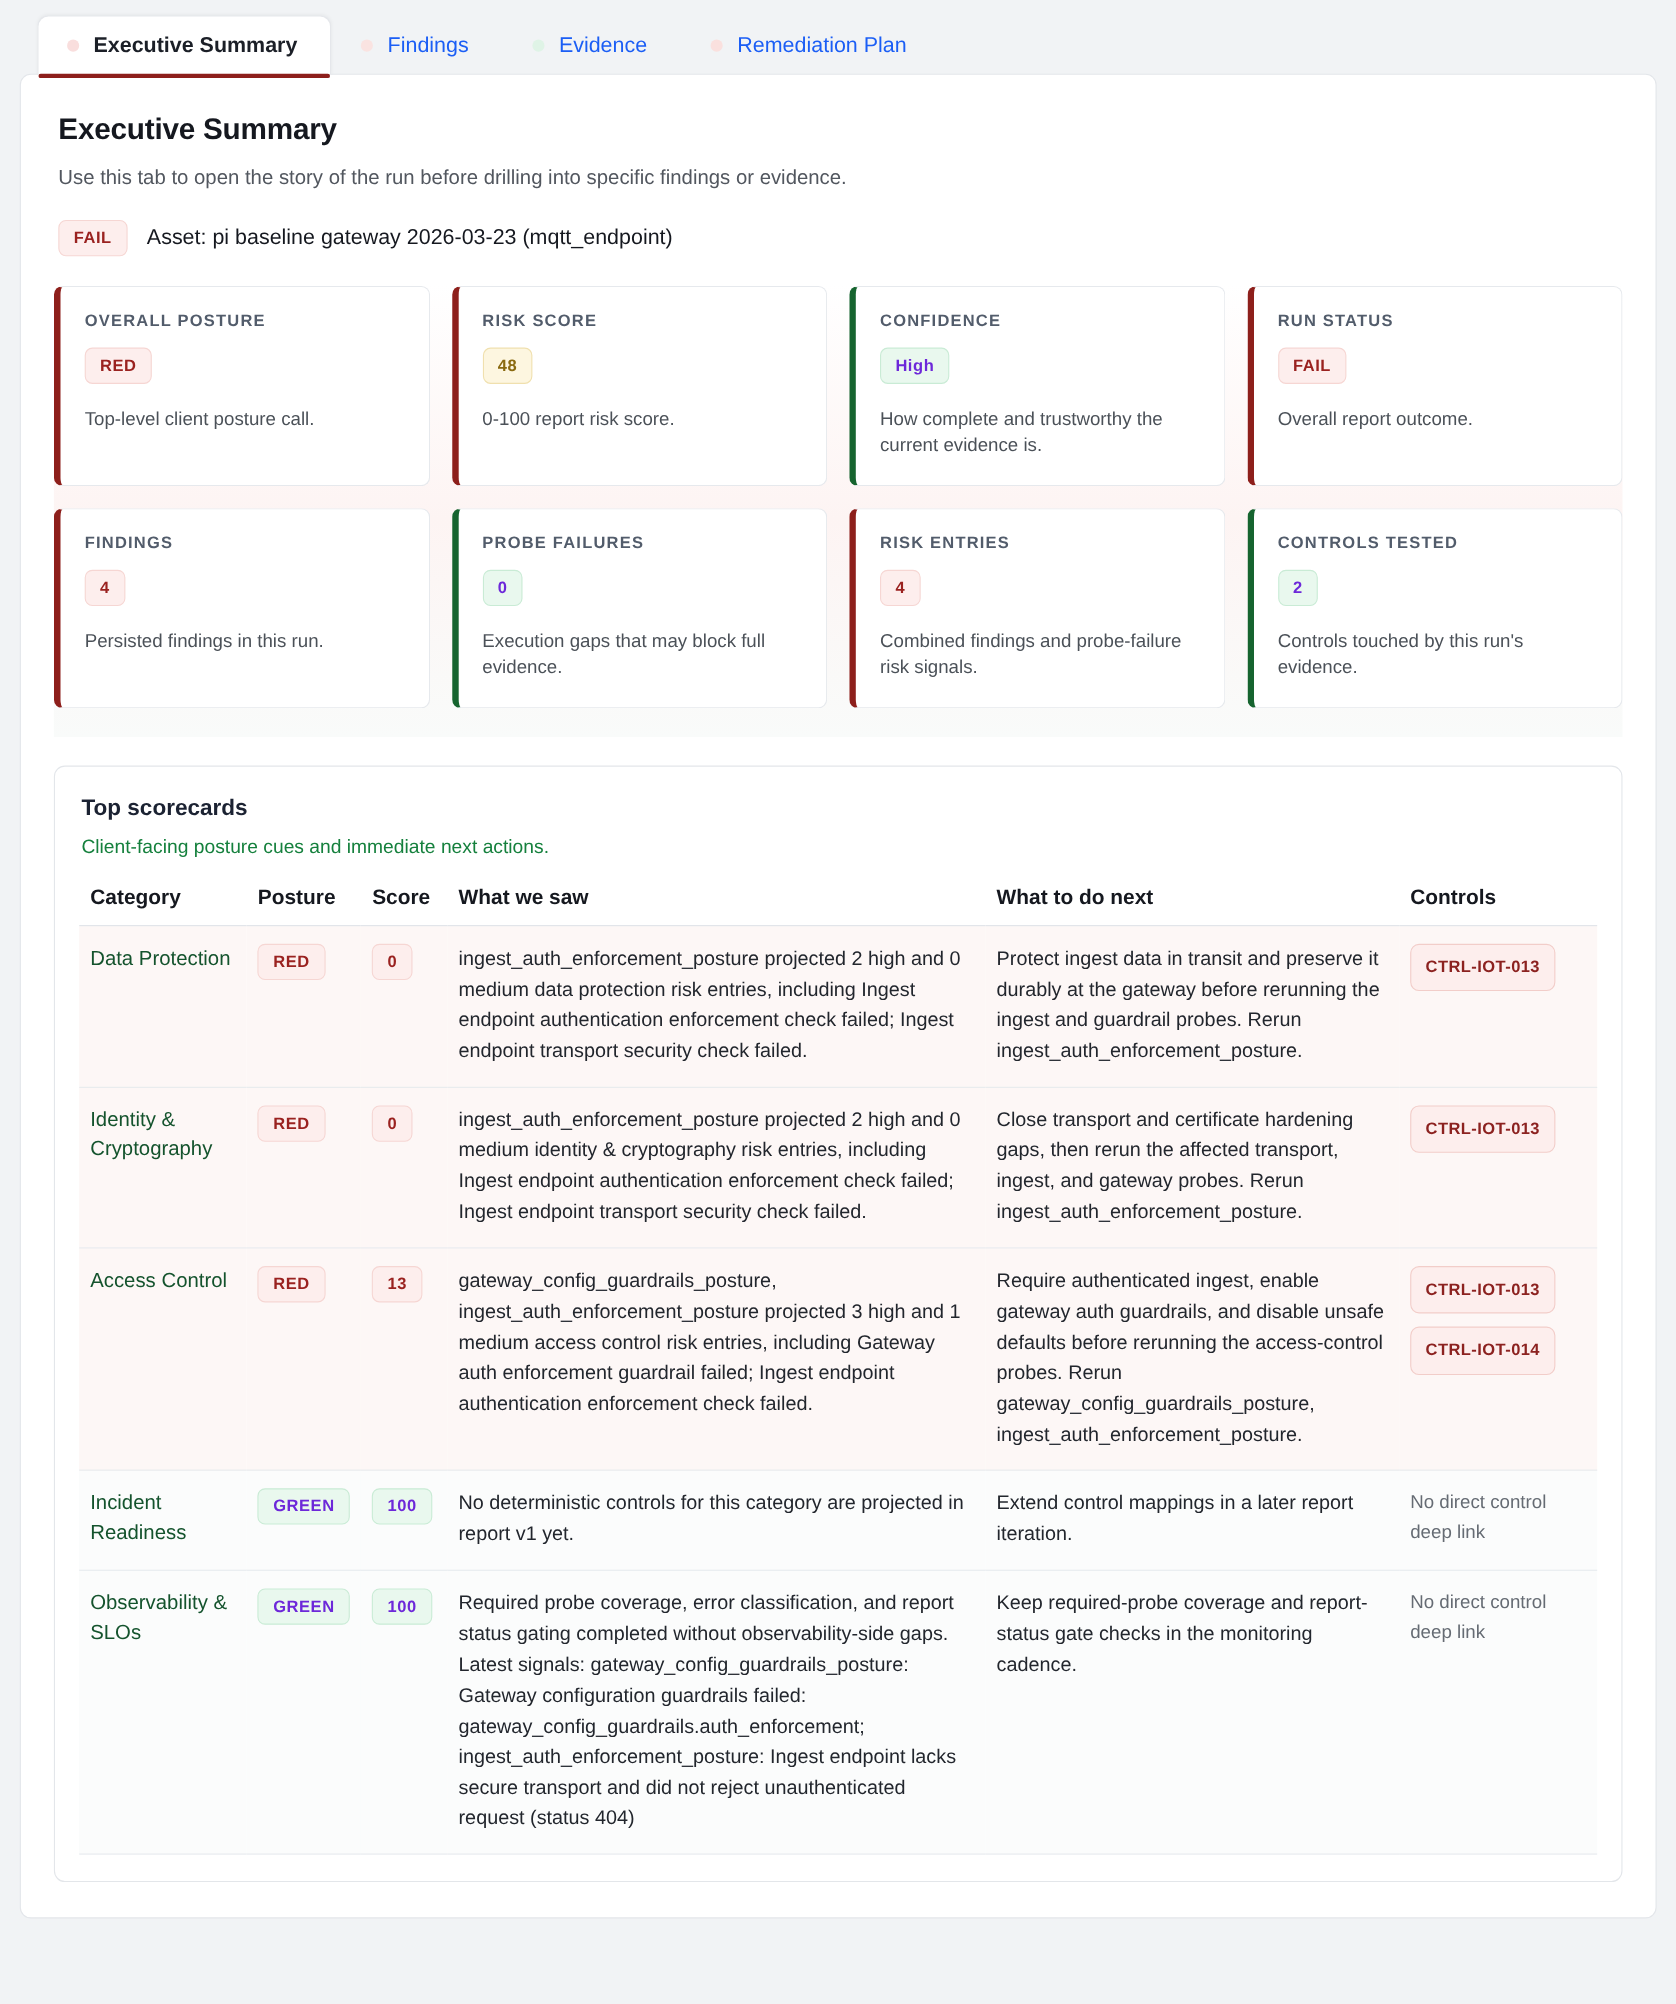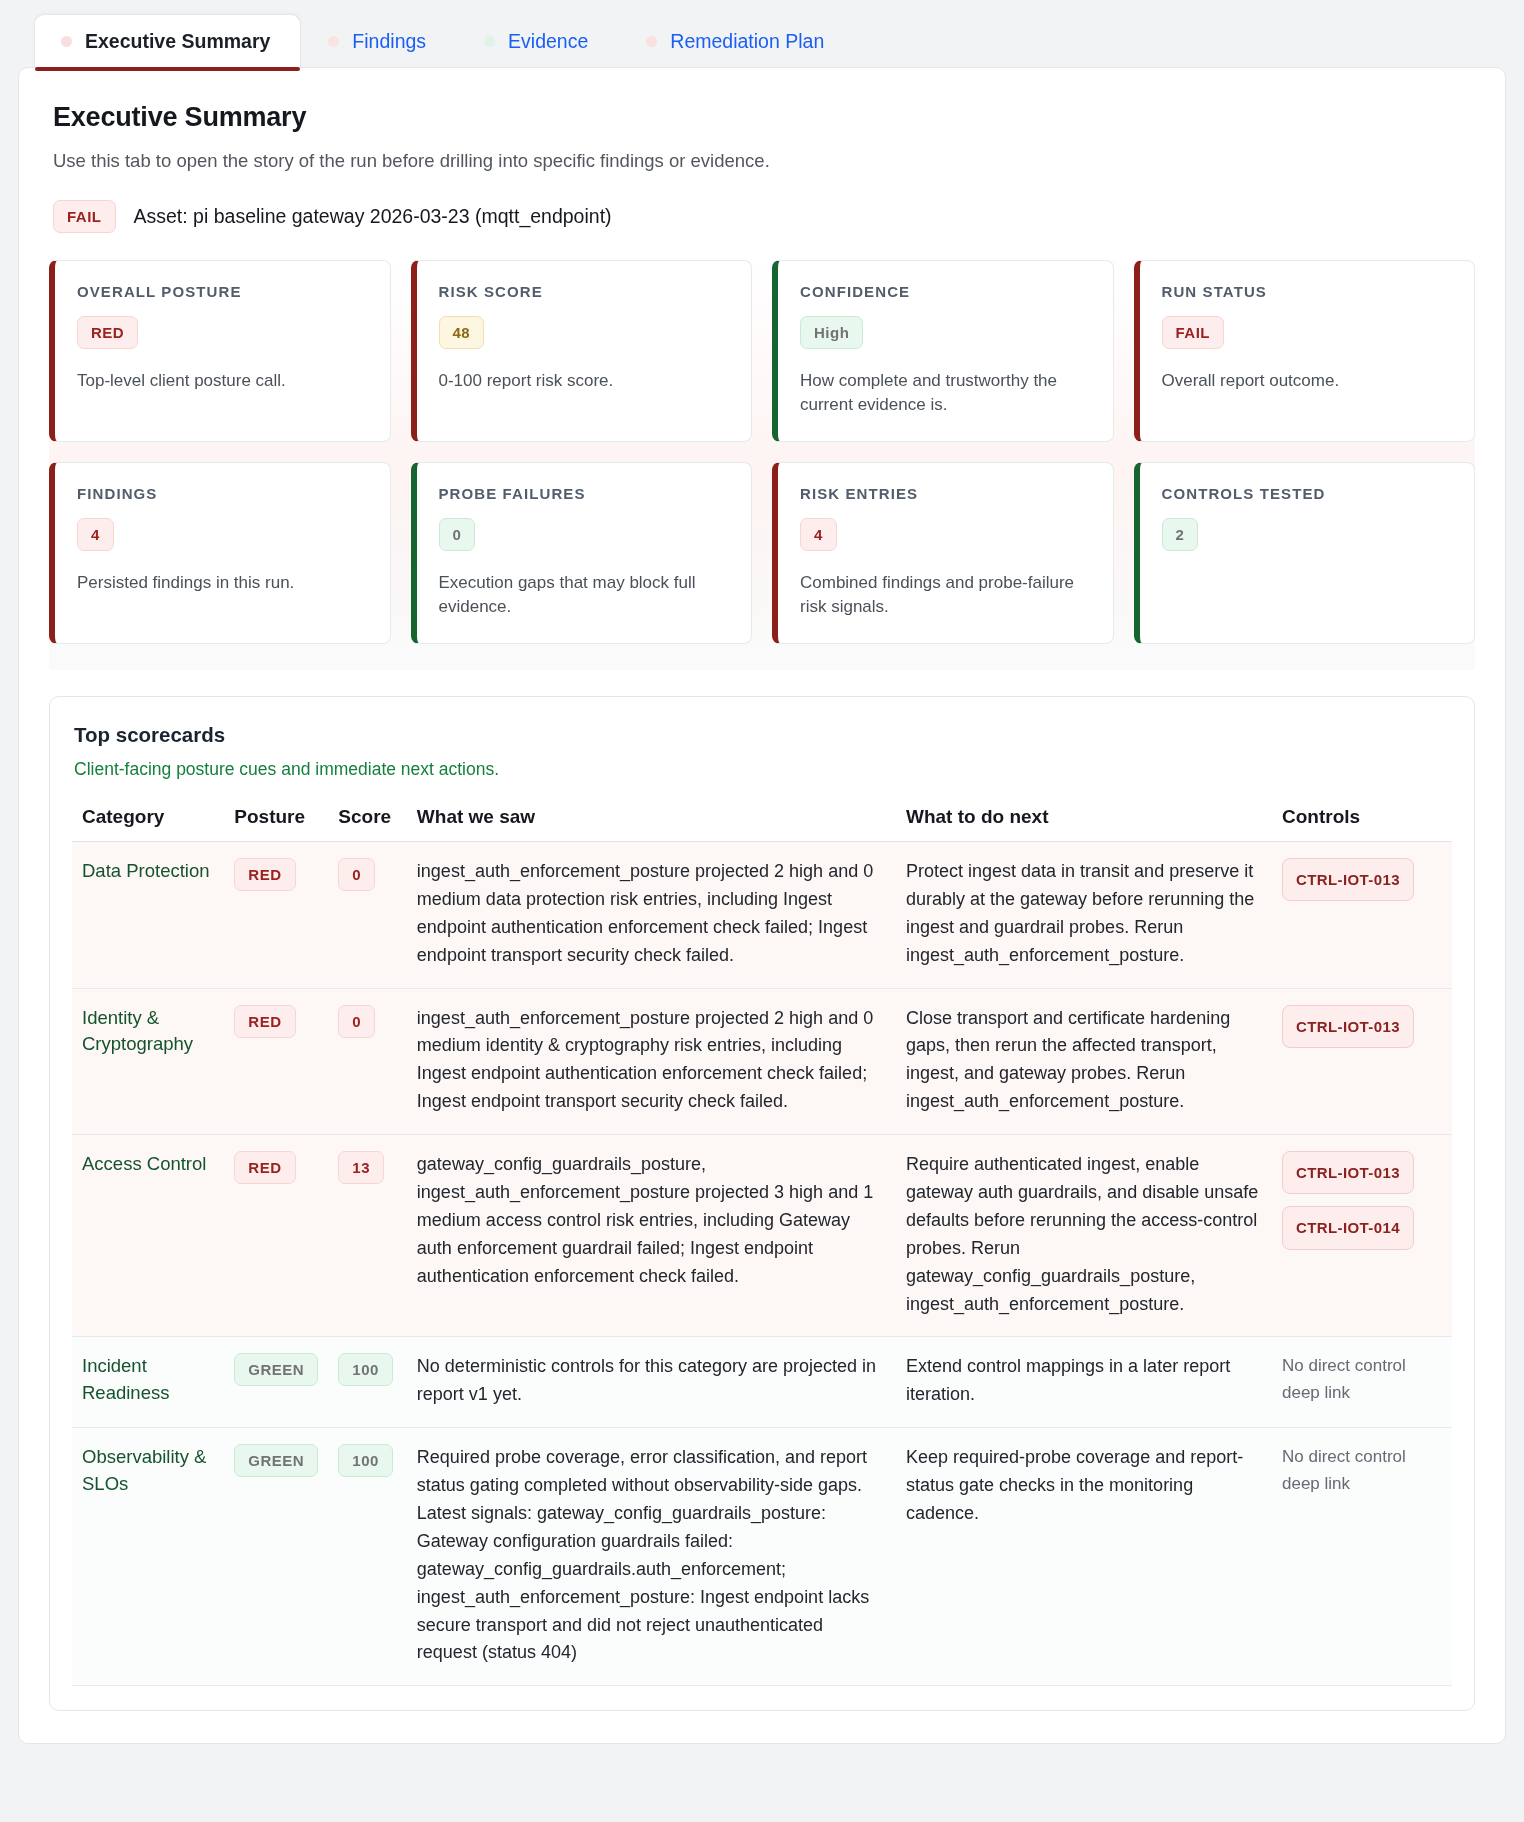--- a/index.html
+++ b/index.html
@@ -108,21 +108,21 @@
     font-size: 15px;
     font-weight: 700;
     letter-spacing: 0.5px;
     border-radius: 7px;
     padding: 8px 13px;
     line-height: 1;
     white-space: nowrap;
   }
   .pill.red    { background:#fdeeed; color:#9a2220; border:1px solid #f6d6d3; }
   .pill.amber  { background:#fdf6e0; color:#8a6a10; border:1px solid #f0e0ae; }
-  .pill.green  { background:#e9f8ee; color:#737373; border:1px solid #c9ebd5; }
+  .pill.green  { background:#e9f8ee; color:#6d28d9; border:1px solid #c9ebd5; }
 
   
   .cards-wrap {
     margin-top: 24px;
     padding: 3px 0 6px 0;
     background: linear-gradient(180deg,#ffffff 0%, #fdf4f3 52%, #f9fbfa 100%);
   }
   .cards-grid {
     display: grid;
     grid-template-columns: repeat(4, 1fr);
@@ -292,20 +292,21 @@
             <div class="mhint">Execution gaps that may block full evidence.</div>
           </div>
           <div class="mcard">
             <div class="mlabel">RISK ENTRIES</div>
             <div class="mvalue"><span class="pill red">4</span></div>
             <div class="mhint">Combined findings and probe-failure risk signals.</div>
           </div>
           <div class="mcard accent-green">
             <div class="mlabel">CONTROLS TESTED</div>
             <div class="mvalue"><span class="pill green">2</span></div>
+            <div class="mhint">Controls touched by this run's evidence.</div>
           </div>
         </div>
     </div>
 
     <div class="sub-panel">
       <h2>Top scorecards</h2>
       <div class="sub-sub">Client-facing posture cues and immediate next actions.</div>
 
       <table class="score">
         <colgroup>

